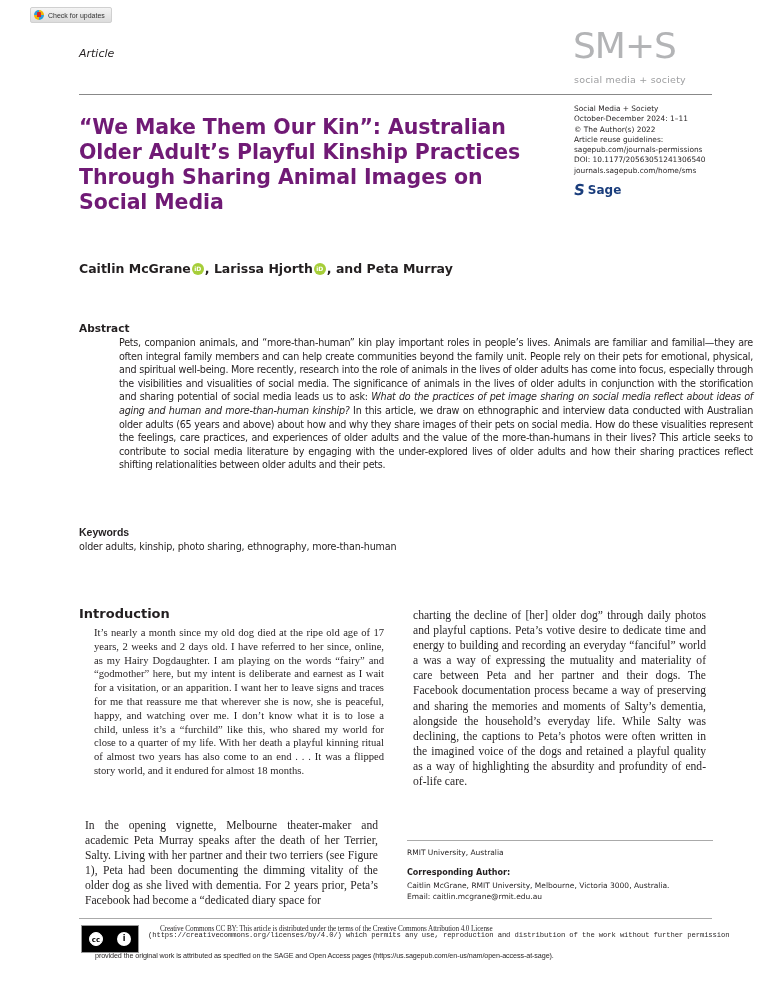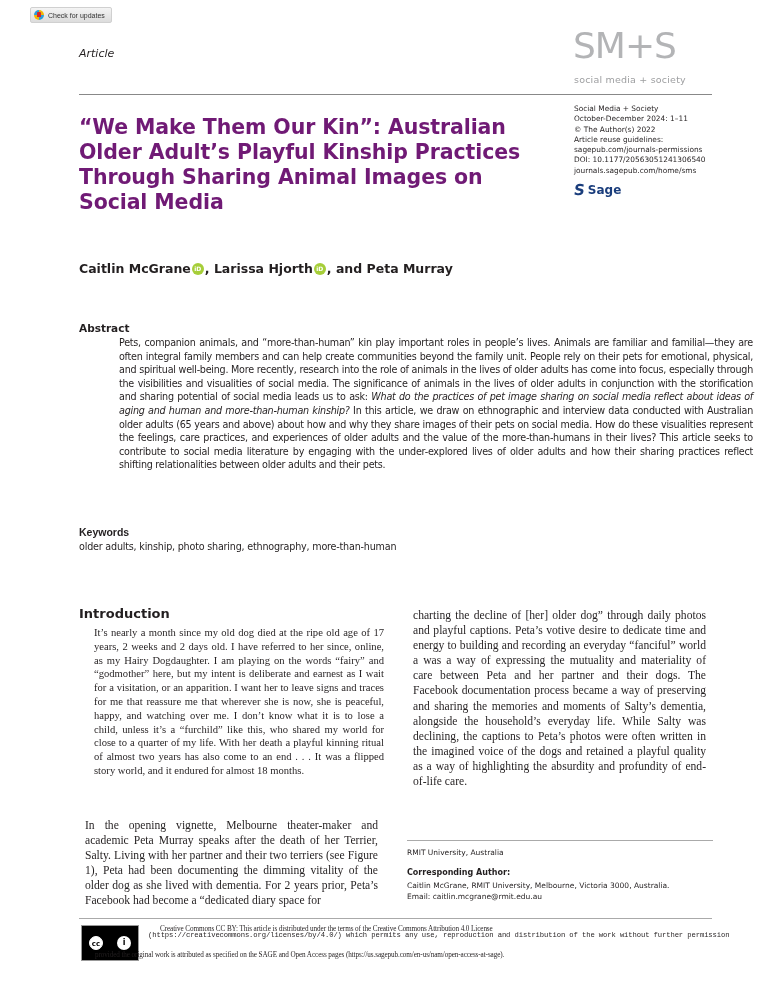--- a/index.html
+++ b/index.html
@@ -47,26 +47,26 @@
   .indent { text-indent:12px; }
 
   
   .aff-rule { left:407px; top:840px; width:306px; height:1px; background:#aaa; }
   .aff { left:407px; top:848px; font-size:7.5px; font-family:"DejaVu Sans", sans-serif; }
   .corr-head { left:407px; top:868px; font-size:8px; font-weight:bold; font-family:"DejaVu Sans", sans-serif; }
   .corr { left:407px; top:880px; font-size:7.5px; line-height:11px; font-family:"DejaVu Sans", sans-serif; }
 
   
   .lic-rule { left:79px; top:918px; width:633px; height:1px; background:#aaa; }
-  .cc { left:81px; top:925px; width:58px; height:36px; background:#000; border:1px solid #999; box-sizing:border-box; display:flex; align-items:center; justify-content:space-around; }
+  .cc { left:81px; top:925px; width:58px; height:28px; background:#000; border:1px solid #999; box-sizing:border-box; display:flex; align-items:center; justify-content:space-around; }
   .cc-circle { width:14px; height:14px; border-radius:50%; border:1.5px solid #fff; background:#fff; color:#000; font-size:7px; font-weight:bold; text-align:center; line-height:14px; box-sizing:border-box; font-family:"DejaVu Sans", sans-serif; }
   .cc-by { width:14px; height:14px; border-radius:50%; background:#fff; color:#000; font-size:8px; text-align:center; line-height:14px; font-weight:bold; }
   .lic1 { left:136px; top:925px; font-size:7.2px; font-family:Liberation Serif, serif; color:#231f20; letter-spacing:-0.1px;margin-left:24px; }
   .lic2 { left:148px; top:931px; font-size:7.2px; font-family:Liberation Mono, monospace; color:#231f20; letter-spacing:-0.1px; }
-  .lic3 { left:79px; top:951px; font-size:7.2px; font-family:Liberation Serif, serif; color:#231f20; letter-spacing:-0.1px;padding-left:16px; }
+  .lic3 { left:79px; top:951px; font-size:7.2px; font-family:Liberation Sans, sans-serif; color:#231f20; letter-spacing:-0.1px;padding-left:16px; }
 </style>
 </head>
 <body>
 
 <div class="abs cfu">
   <span class="cfu-icon"></span>
   <span>Check for updates</span>
 </div>
 
 <div class="abs article-label">Article</div>

